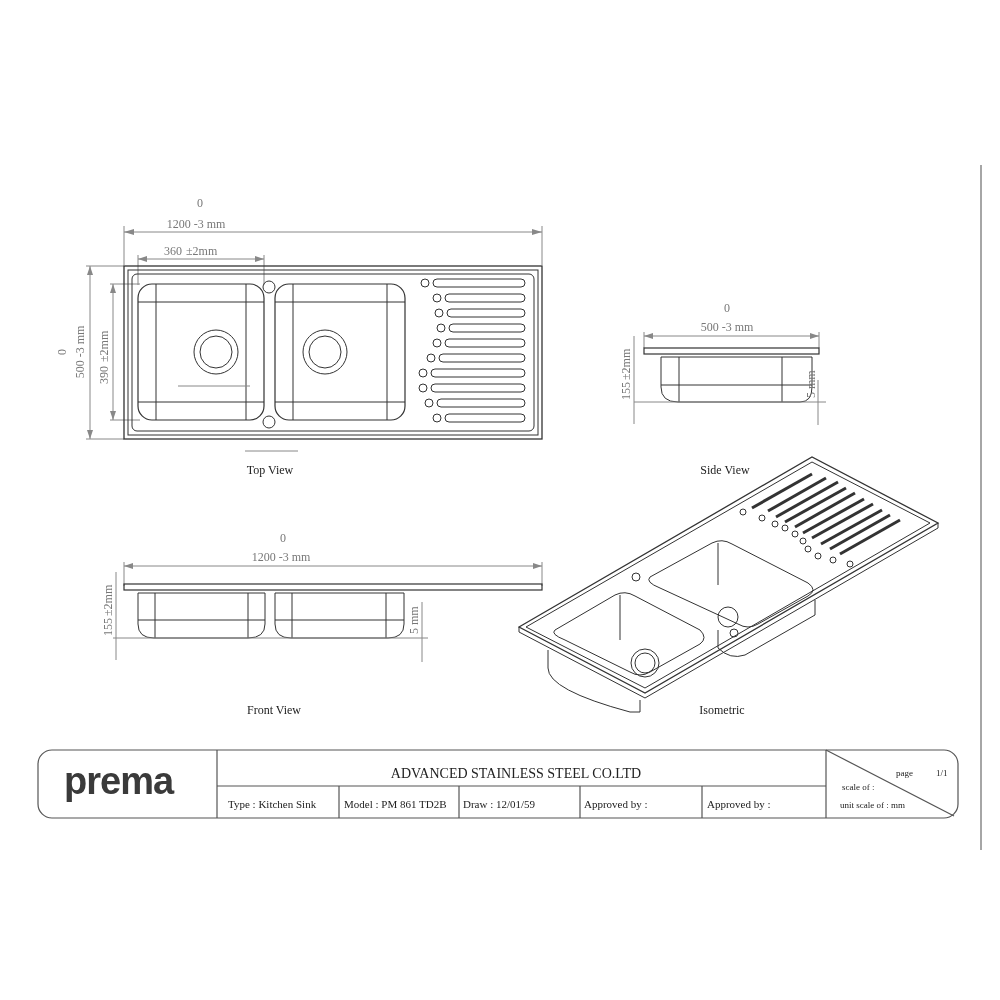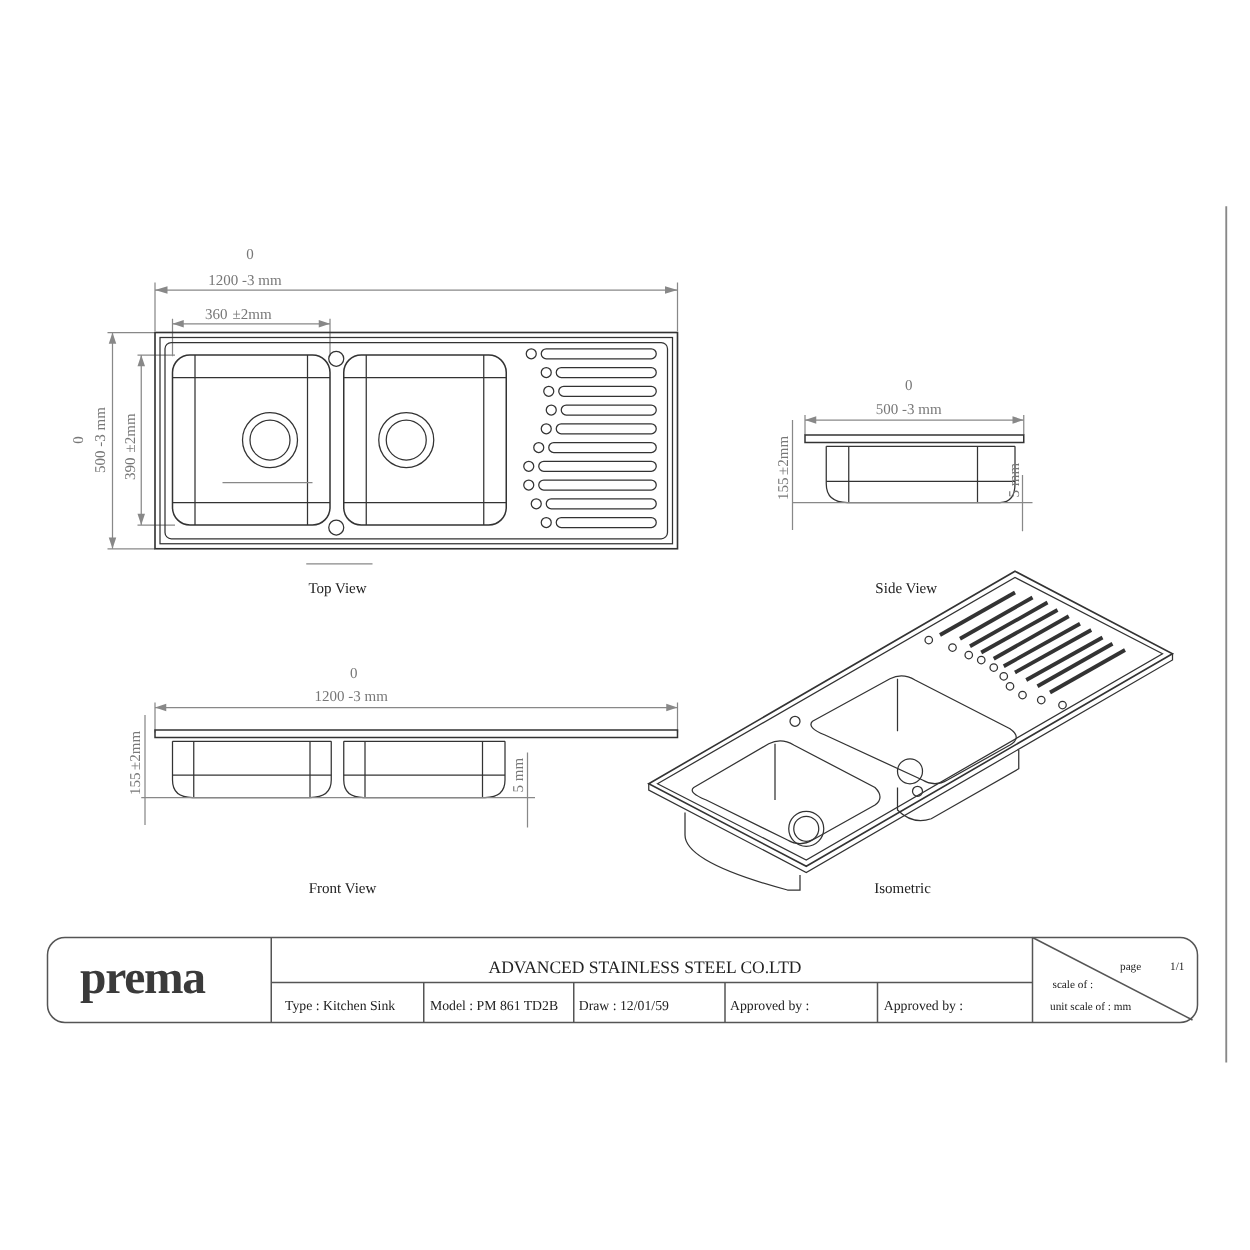--- a/index.html
+++ b/index.html
@@ -1,21 +1,21 @@
 <!DOCTYPE html>
 <html><head>
 <meta charset="utf-8">
 <style>
   html, body { margin:0; padding:0; background:#ffffff; }
   body { width:1000px; height:1000px; position:relative; overflow:hidden; font-family:"Liberation Serif", serif; color:#222; }
   svg { position:absolute; left:0; top:0; }
   .dim-text { font-family:"Liberation Serif", serif; fill:#777; font-size:12px; }
   .label-text { font-family:"Liberation Serif", serif; fill:#222; font-size:12px; }
   .tb-text { font-family:"Liberation Serif", serif; fill:#222; }
-  .logo { position:absolute; left:64px; top:760px; font-family:Liberation Serif, serif; font-weight:bold; font-size:38px; color:#3a3a3a; letter-spacing:-1px; }
+  .logo { position:absolute; left:64px; top:760px; font-family:Liberation Sans, sans-serif; font-weight:bold; font-size:38px; color:#3a3a3a; letter-spacing:-1px; }
 </style>
 </head>
 <body>
 
 <svg width="1000" height="1000" viewBox="0 0 1000 1000">
 
   <line x1="981" y1="165" x2="981" y2="850" stroke="#888" stroke-width="1.5"></line>
 
   <g stroke="#333" fill="none" stroke-width="1">
 

